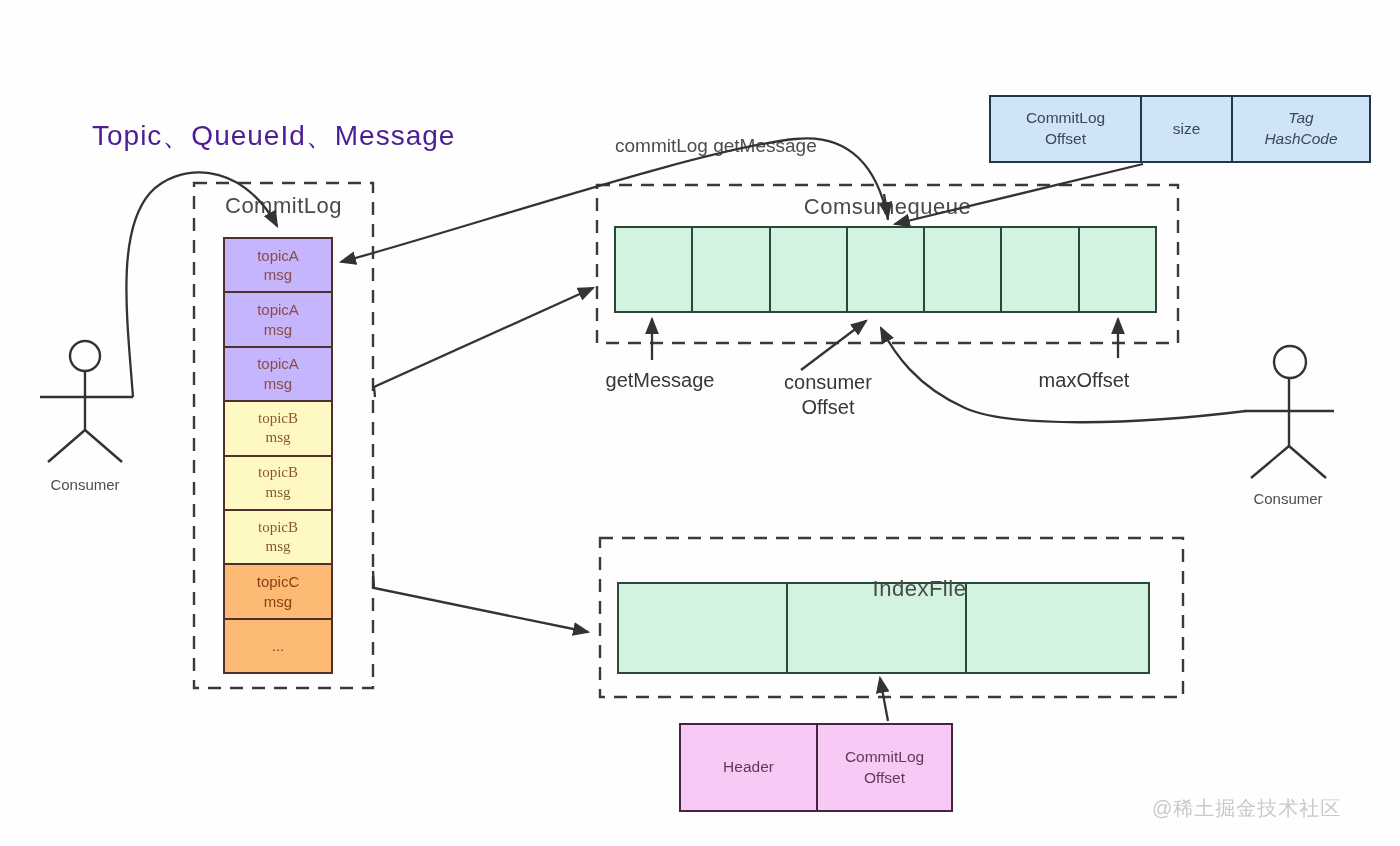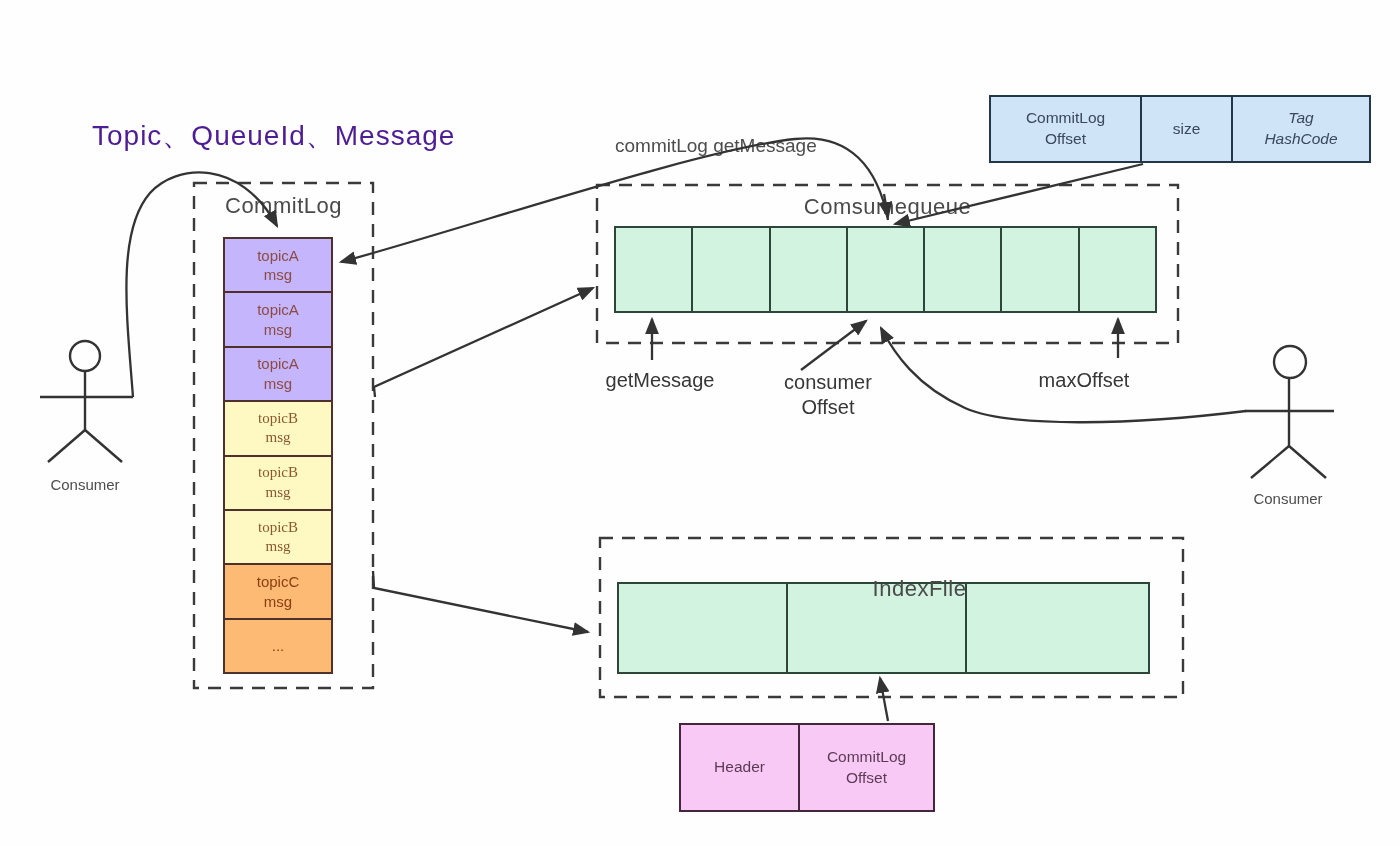--- a/index.html
+++ b/index.html
@@ -102,28 +102,29 @@
   </div>
 
   <div class="lbl title" style="left:628px;top:545px;width:583px;margin-top:30px;">IndexFile</div>
   <div class="slot-row ix-row" style="left:617px;top:582px;">
     <div class="slot" style="width:171px;"></div>
     <div class="slot" style="width:181px;"></div>
     <div class="slot" style="width:185px;"></div>
   </div>
 
   <div class="struct pink" style="left:679px;top:723px;">
-    <div class="cell" style="width:121px;">Header</div>
+    <div class="cell" style="width:139px;">Header</div>
     <div class="cell" style="width:137px;">CommitLog
 Offset</div>
   </div>
 
   <div class="lbl consumer-lbl" style="left:35px;top:476px;width:100px;">Consumer</div>
   <div class="lbl consumer-lbl" style="left:1238px;top:490px;width:100px;">Consumer</div>
 
+  <div class="abs watermark" style="left:1152px;top:795px;">@稀土掘金技术社区</div>
 
   <svg class="overlay" width="1400" height="846" viewBox="0 0 1400 846">
     <defs>
       <marker id="arr" markerWidth="7.5" markerHeight="6" refX="6.5" refY="3" orient="auto">
         <path d="M0,0 L7.5,3 L0,6 Z" fill="#333"></path>
       </marker>
     </defs>
 
     <rect x="194" y="183" width="179" height="505" fill="none" stroke="#3a3a3a" stroke-width="2.4" stroke-dasharray="13 9"></rect>
     <rect x="597" y="185" width="581" height="158" fill="none" stroke="#3a3a3a" stroke-width="2.4" stroke-dasharray="13 9"></rect>

